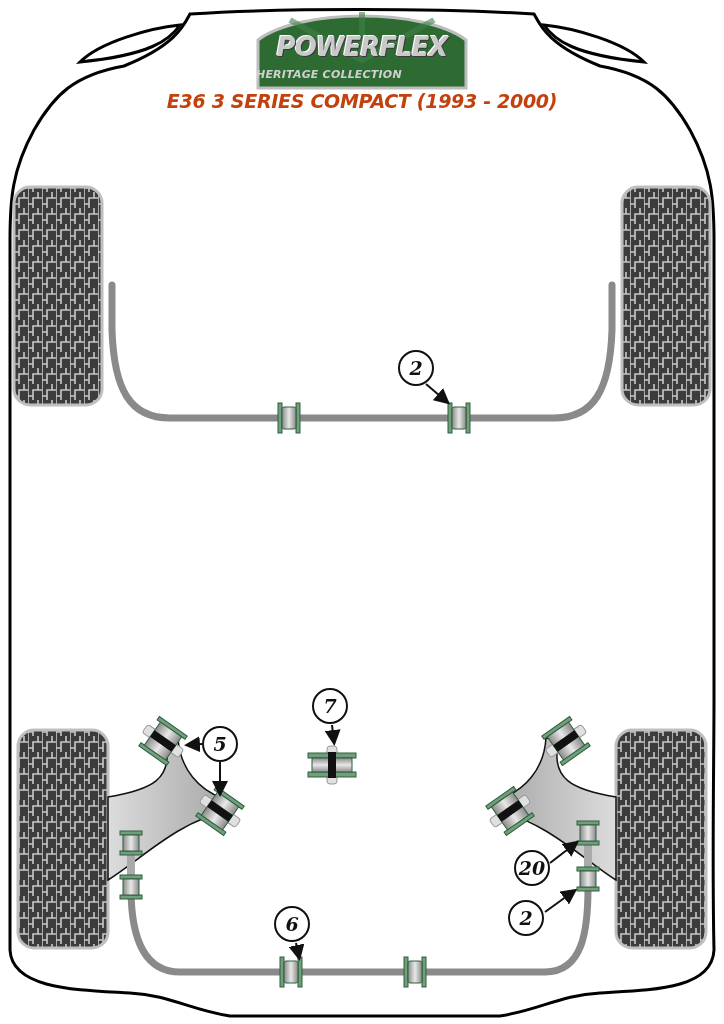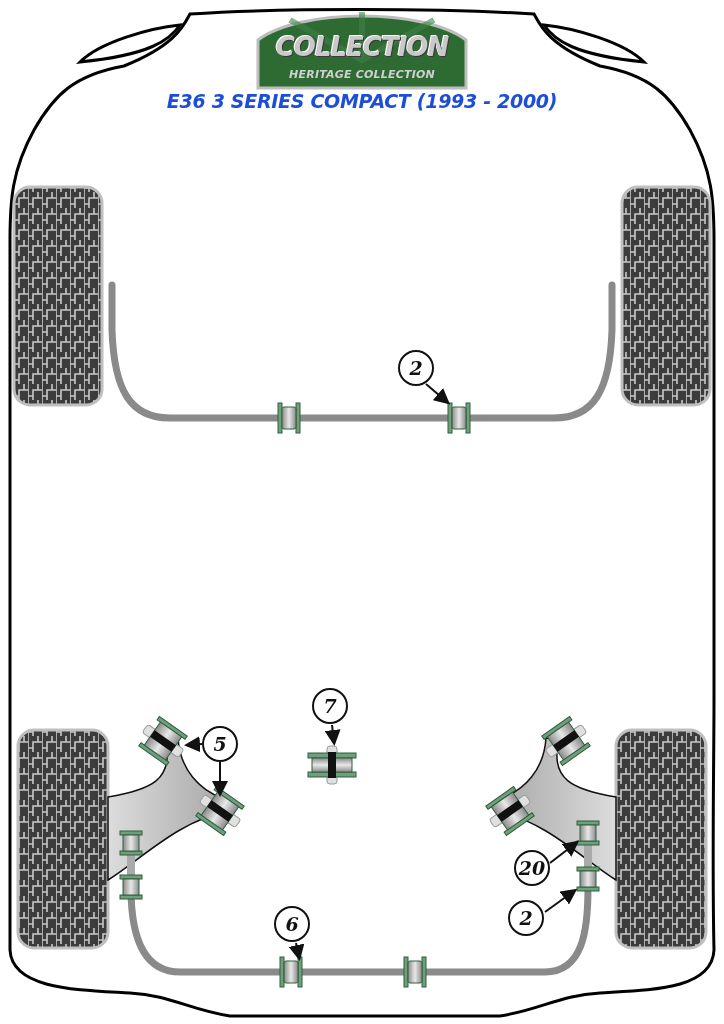--- a/index.html
+++ b/index.html
@@ -1,30 +1,30 @@
 <!DOCTYPE html>
 <html><head>
 <meta charset="utf-8">
 <style>
   html, body { margin: 0; padding: 0; background: #ffffff; }
   body { width: 724px; height: 1024px; position: relative; overflow: hidden; font-family: "DejaVu Sans", sans-serif; }
   #stage { position: absolute; left: 0; top: 0; width: 724px; height: 1024px; }
   .title {
     position: absolute; left: 0; top: 90px; width: 724px; text-align: center;
     font-family: "DejaVu Sans", sans-serif; font-weight: bold; font-style: italic;
-    font-size: 19px; color: #1d4ed8; letter-spacing: -0.3px;
+    font-size: 19px; color: #c2410c; letter-spacing: -0.3px;
   }
   .logo-text {
     position: absolute; left: 256px; top: 32px; width: 212px; text-align: center;
     font-family: "DejaVu Sans", sans-serif; font-weight: bold; font-style: italic;
     font-size: 26px; color: #c9c9c9; letter-spacing: -1px;
     text-shadow: 1px 1px 0 #3a3a3a, -1px -1px 0 #ffffff;
   }
   .logo-sub {
-    position: absolute; left: 256px; top: 68px; width: 212px; text-align: center;
+    position: absolute; left: 256px; top: 68px; width: 212px; text-align: left;
     font-family: "DejaVu Sans", sans-serif; font-weight: bold; font-style: italic;
     font-size: 11px; color: #d0d0d0; letter-spacing: 0.2px;
   }
   .callout {
     position: absolute; width: 36px; height: 36px; border: 2px solid #111; border-radius: 50%;
     background: #fff; display: flex; align-items: center; justify-content: center;
     font-family: "DejaVu Serif", serif; font-weight: bold; font-style: italic; font-size: 19px; color: #111;
     box-sizing: border-box;
   }
 </style>
@@ -133,21 +133,21 @@
 
   <line x1="202" y1="744" x2="188" y2="745" stroke="#111" stroke-width="2" marker-end="url(#arrow)"></line>
   <line x1="220" y1="762" x2="220" y2="793" stroke="#111" stroke-width="2" marker-end="url(#arrow)"></line>
   <line x1="332" y1="725" x2="334" y2="742" stroke="#111" stroke-width="2" marker-end="url(#arrow)"></line>
   <line x1="296" y1="943" x2="299" y2="957" stroke="#111" stroke-width="2" marker-end="url(#arrow)"></line>
   <line x1="550" y1="863" x2="576" y2="843" stroke="#111" stroke-width="2" marker-end="url(#arrow)"></line>
   <line x1="545" y1="912" x2="574" y2="891" stroke="#111" stroke-width="2" marker-end="url(#arrow)"></line>
 </svg>
 </div>
 
-<div class="logo-text">COLLECTION</div>
+<div class="logo-text">POWERFLEX</div>
 <div class="logo-sub">HERITAGE COLLECTION</div>
 <div class="title">E36 3 SERIES COMPACT (1993 - 2000)</div>
 
 <div class="callout" style="left:398px;top:350px;">2</div>
 <div class="callout" style="left:202px;top:726px;">5</div>
 <div class="callout" style="left:312px;top:688px;">7</div>
 <div class="callout" style="left:274px;top:906px;">6</div>
 <div class="callout" style="left:514px;top:850px;">20</div>
 <div class="callout" style="left:508px;top:900px;">2</div>
 

